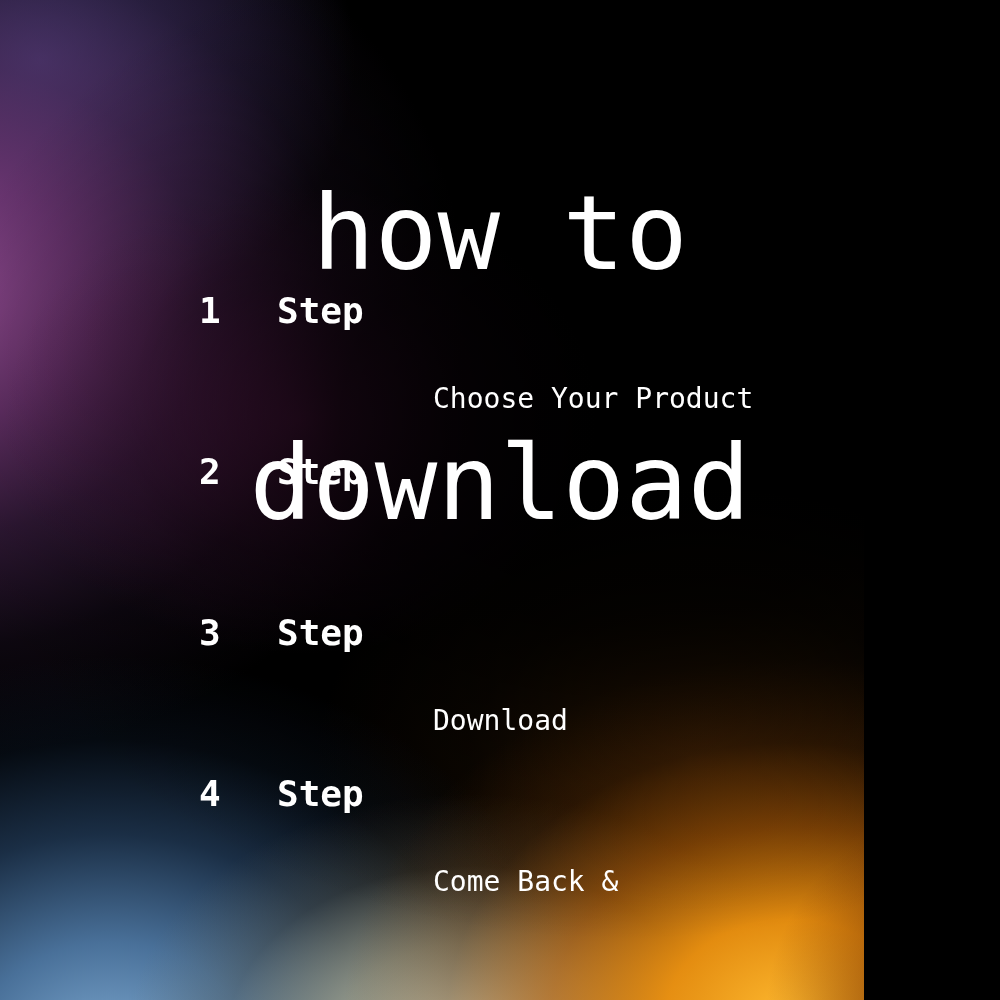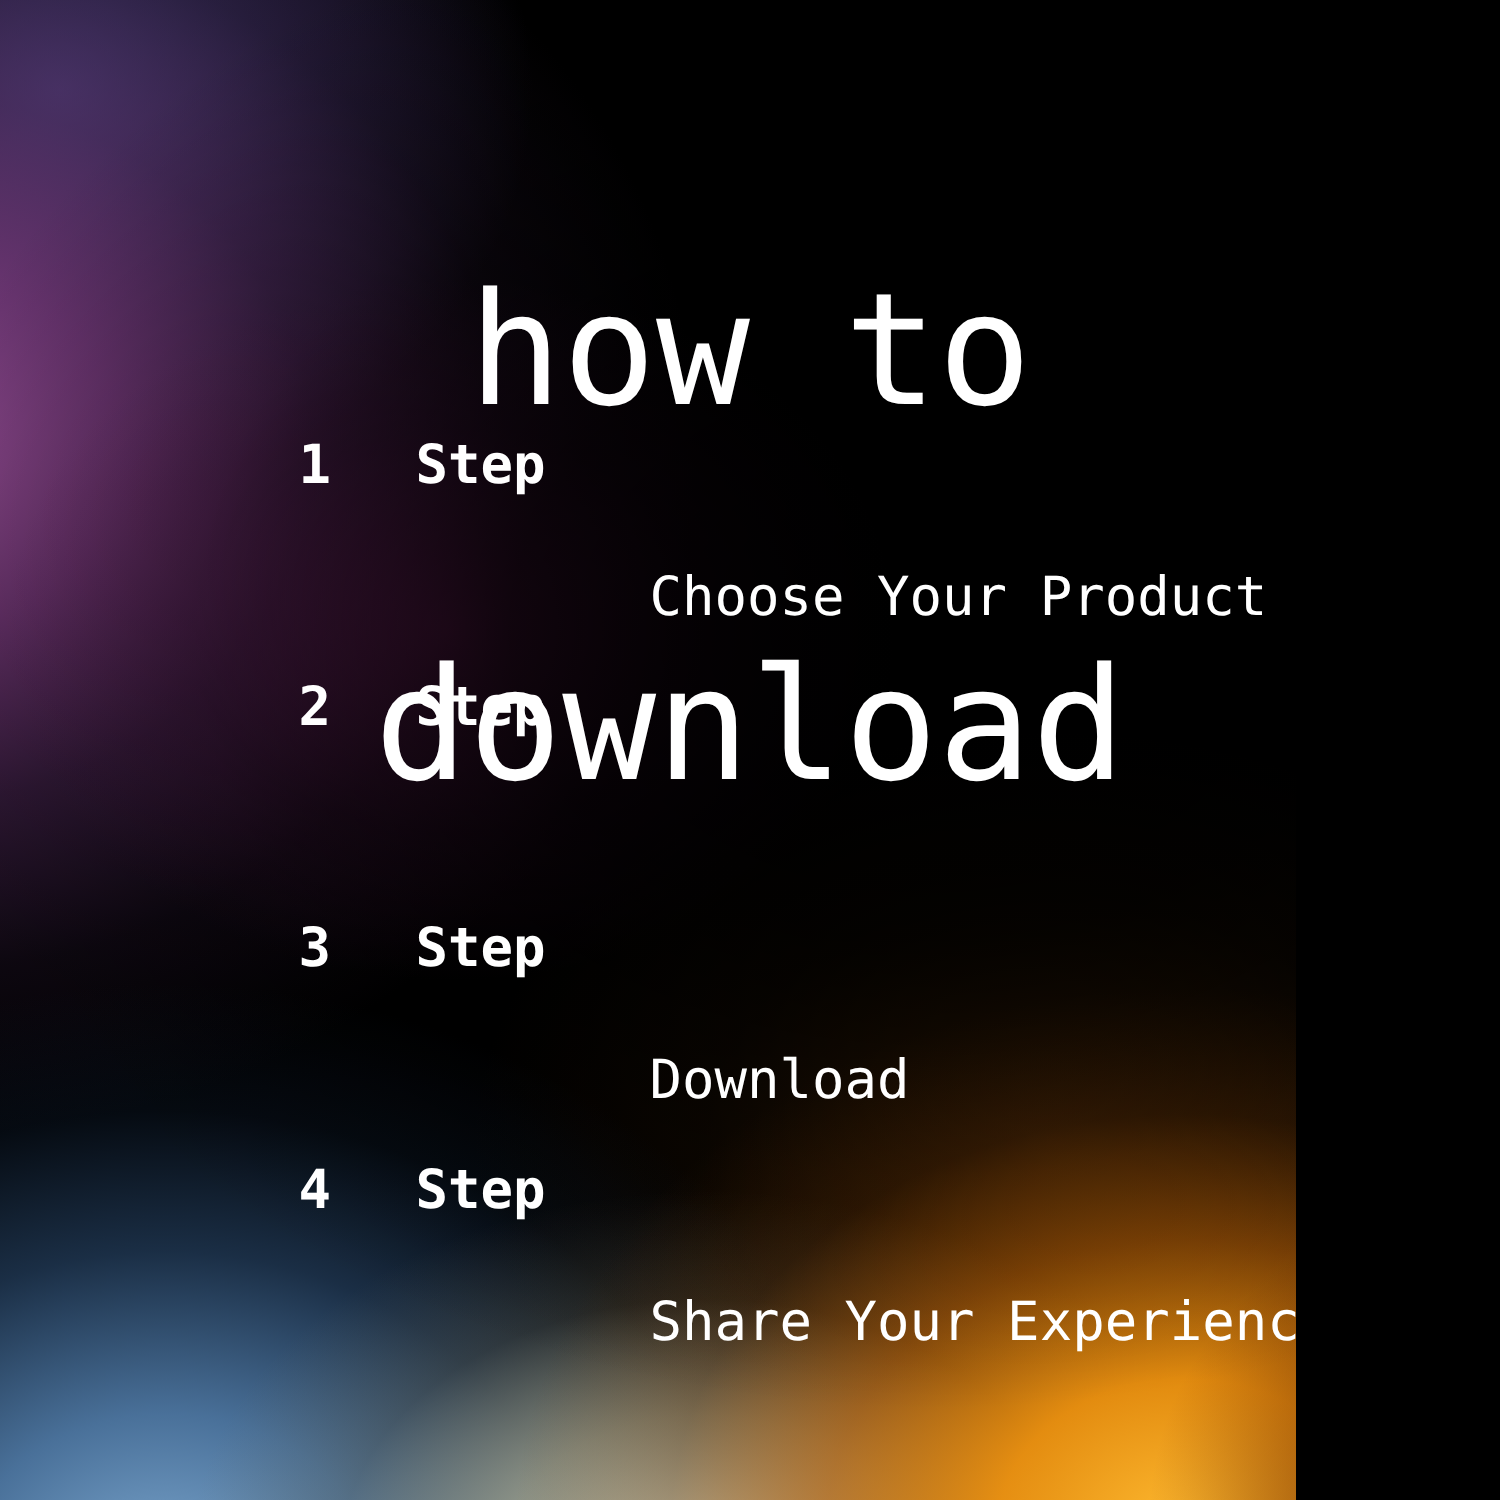--- a/index.html
+++ b/index.html
@@ -142,21 +142,21 @@
     color: #ffffff;
     font-size: 36px;
     font-weight: 700;
     line-height: 58px;
   }
   .step-desc {
     position: absolute;
     left: 433px;
     top: 0;
     color: #ffffff;
-    font-size: 36px;
+    font-size: 28px;
     font-weight: 400;
     line-height: 44px;
     white-space: pre;
     padding-top: 7px;
   }
   .desc-line { display: block; }
 </style>
 </head>
 <body>
 
@@ -199,19 +199,20 @@
         <span class="step-word">Step</span>
         <span class="step-desc">
           <span class="desc-line">Download</span>
         </span>
       </div>
 
       <div class="step-row">
         <span class="step-num">4</span>
         <span class="step-word">Step</span>
         <span class="step-desc">
+          <span class="desc-line">Come Back &amp;</span>
           <span class="desc-line">Share Your Experience</span>
         </span>
       </div>
 
     </div>
   </div>
 </div>
 
 </body></html>

